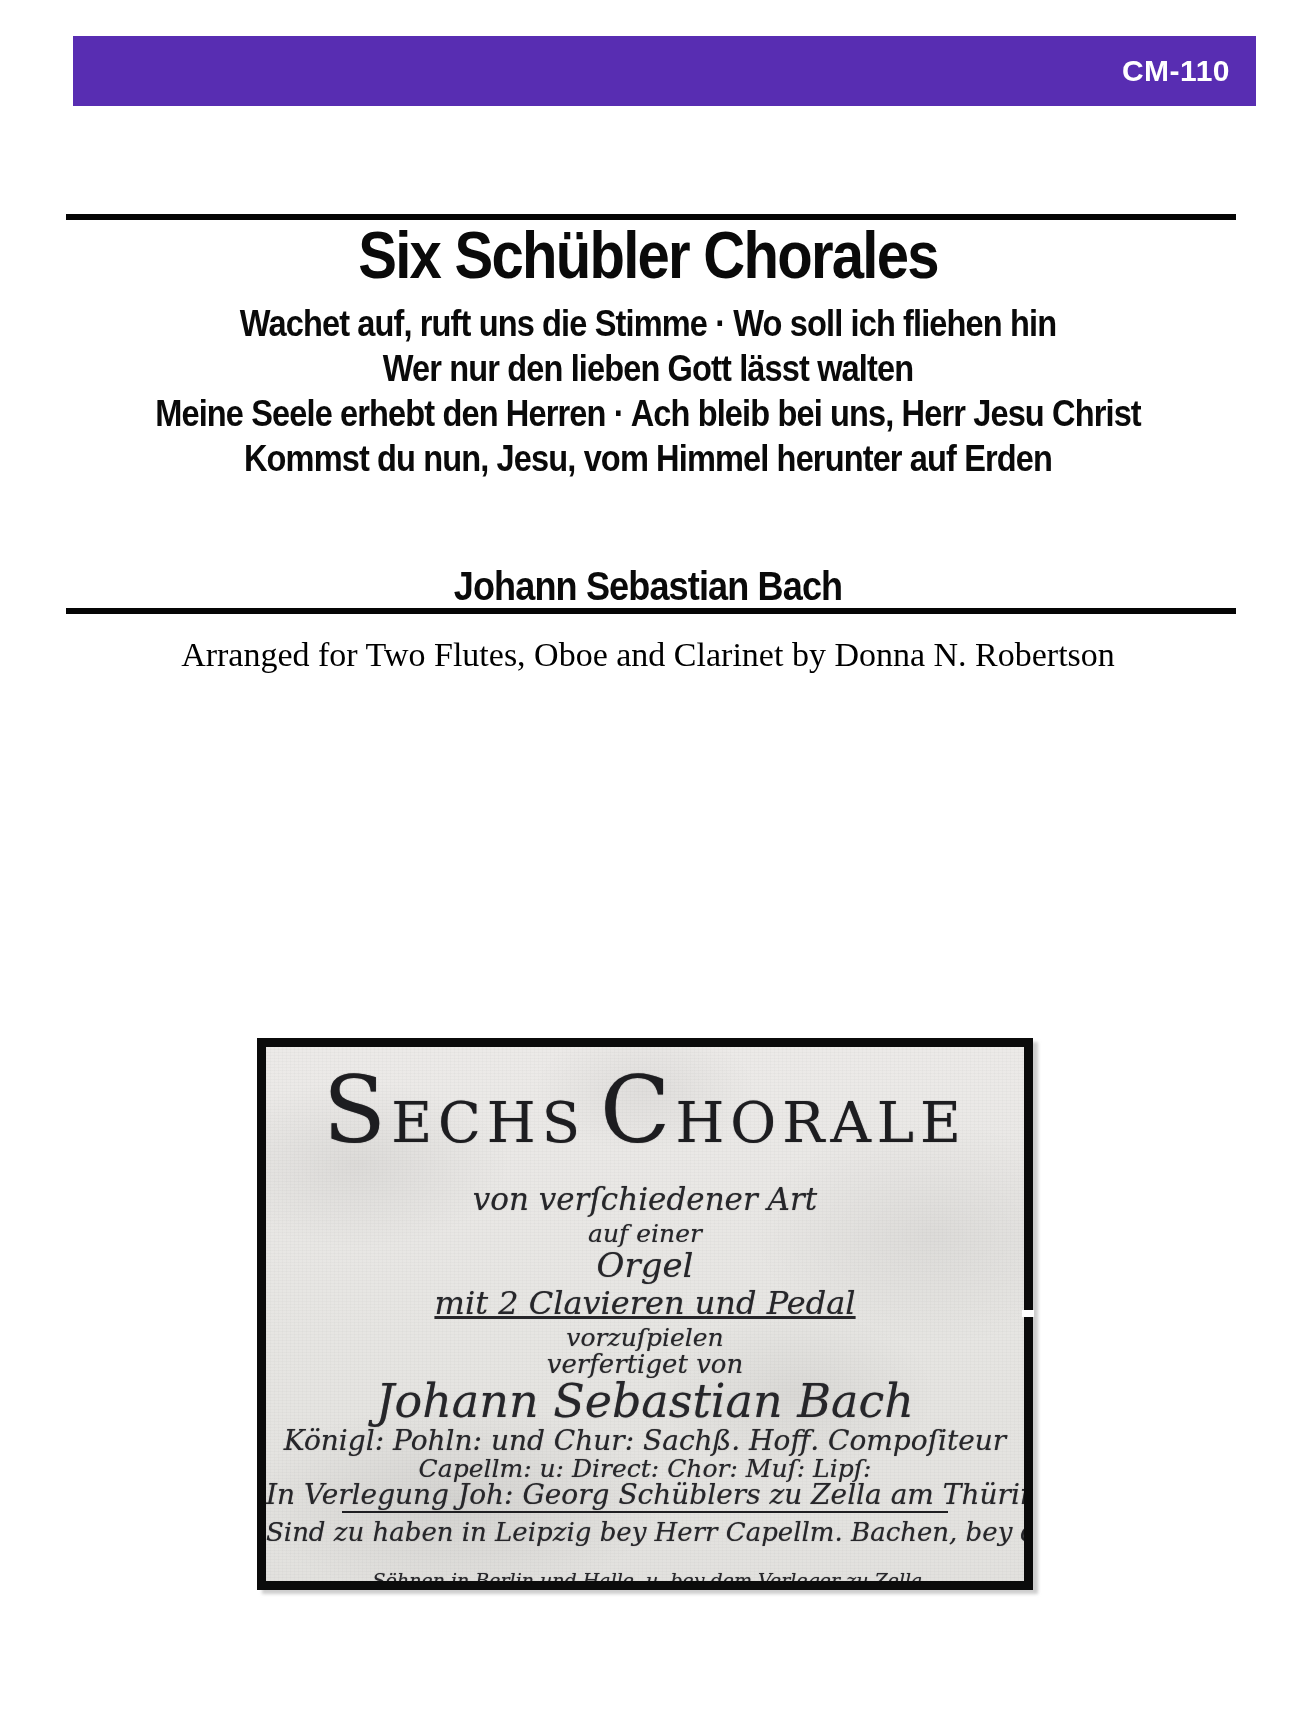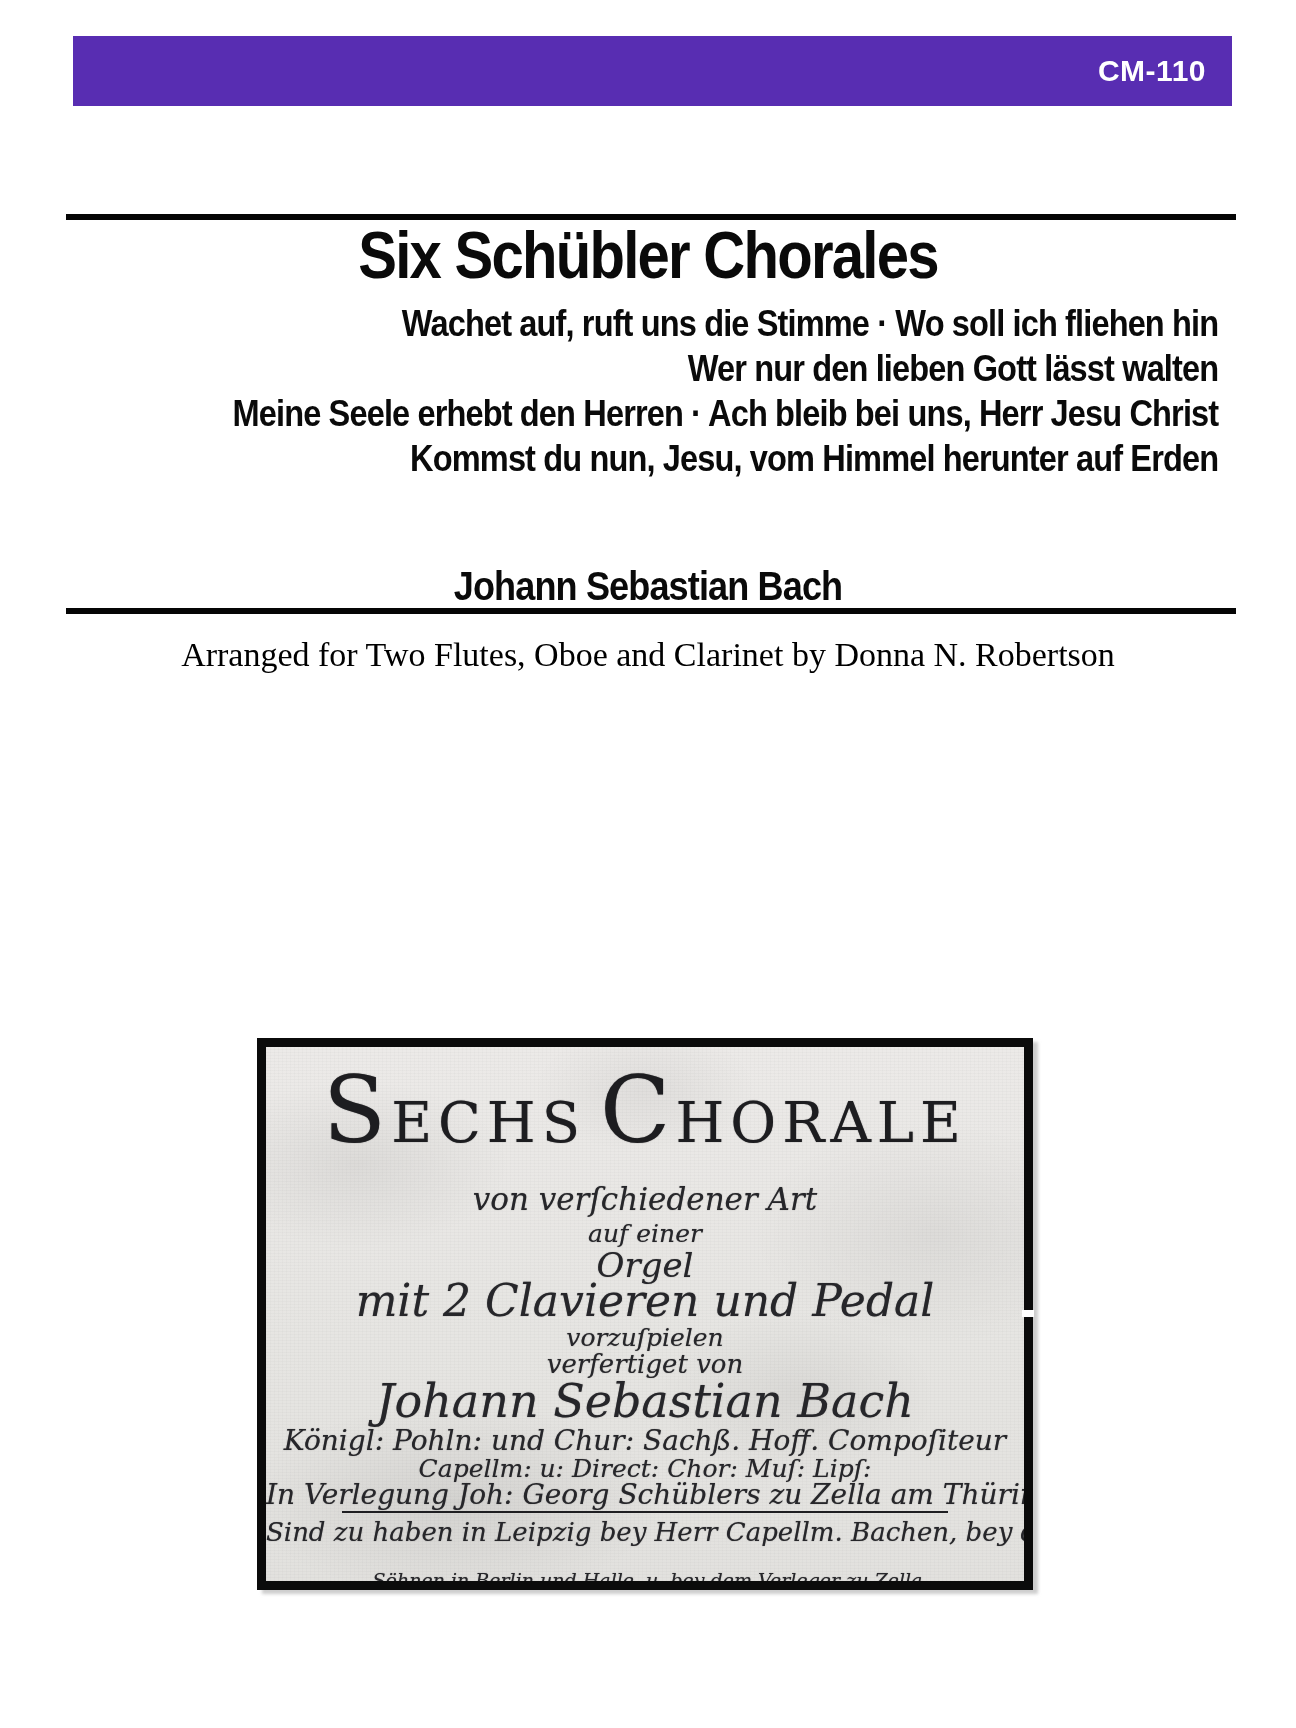--- a/index.html
+++ b/index.html
@@ -2,38 +2,38 @@
 <html><head>
 <meta charset="utf-8">
 <style>
   html,body{margin:0;padding:0;background:#ffffff;}
   .page{
     position:relative;width:1296px;height:1728px;background:#ffffff;
     font-family:"Liberation Sans",sans-serif;overflow:hidden;color:#0a0a0a;
   }
 
   
-  .banner{position:absolute;left:73px;top:36px;width:1159px;height:70px;background:#582db2;}
+  .banner{position:absolute;left:73px;top:36px;width:1159px;height:70px;background:#582db2;padding-left:24px;}
   .catalog-number{
     position:absolute;right:26px;top:50%;transform:translateY(-50%);
     color:#ffffff;font-weight:700;font-size:30px;letter-spacing:.5px;
   }
 
   
   .rule{position:absolute;left:66px;width:1170px;height:6px;background:#050505;}
   .rule-top{top:214px;}
   .rule-composer{top:608px;}
 
   
   .page-title{
     position:absolute;left:0;right:0;top:222px;text-align:center;
     font-size:66px;font-weight:700;line-height:1;letter-spacing:-2px;
     transform:scaleX(.88);white-space:nowrap;
   }
-  .subtitles{position:absolute;left:0;right:0;top:301px;text-align:right;}
+  .subtitles{position:absolute;left:0;right:0;top:301px;text-align:center;}
   .subtitle-line{
     font-size:37px;font-weight:700;line-height:45px;letter-spacing:-1px;
     transform:scaleX(.88);white-space:nowrap;
   }
 
   
   .composer-name{
     position:absolute;left:0;right:0;top:566px;text-align:center;
     font-size:41px;font-weight:700;line-height:1;letter-spacing:-1px;
     transform:scaleX(.88);white-space:nowrap;
@@ -73,21 +73,21 @@
     font-family:"DejaVu Serif",serif;font-style:normal;color:#1d1d20;
     letter-spacing:5px;line-height:1;white-space:nowrap;
     text-shadow:0 0 1px rgba(20,20,20,.6);
   }
   .f-main-title .cap{font-size:92px;}
   .f-main-title .rest{font-size:56px;letter-spacing:6px;}
   .f-main-title .word-gap{margin-left:14px;}
   .f-l0{top:137px;font-size:31px;}
   .f-l1{top:174px;font-size:25px;}
   .f-l2{top:201px;font-size:34px;}
-  .f-l3{top:232px;font-size:44px;}
+  .f-l3{top:240px;font-size:32px;text-decoration:underline;}
   .f-l4{top:278px;font-size:25px;}
   .f-l5{top:304px;font-size:26px;}
   .f-l6{top:331px;font-size:46px;}
   .f-l7{top:380px;font-size:28px;}
   .f-l8{top:409px;font-size:25px;}
   .f-l9{top:434px;font-size:28px;}
   .f-divider{position:absolute;left:10%;width:80%;top:464px;height:2px;background:#1f1f22;}
   .f-l10{top:472px;font-size:26px;}
   .f-l11{top:524px;font-size:19px;padding-left:11px;}
 

